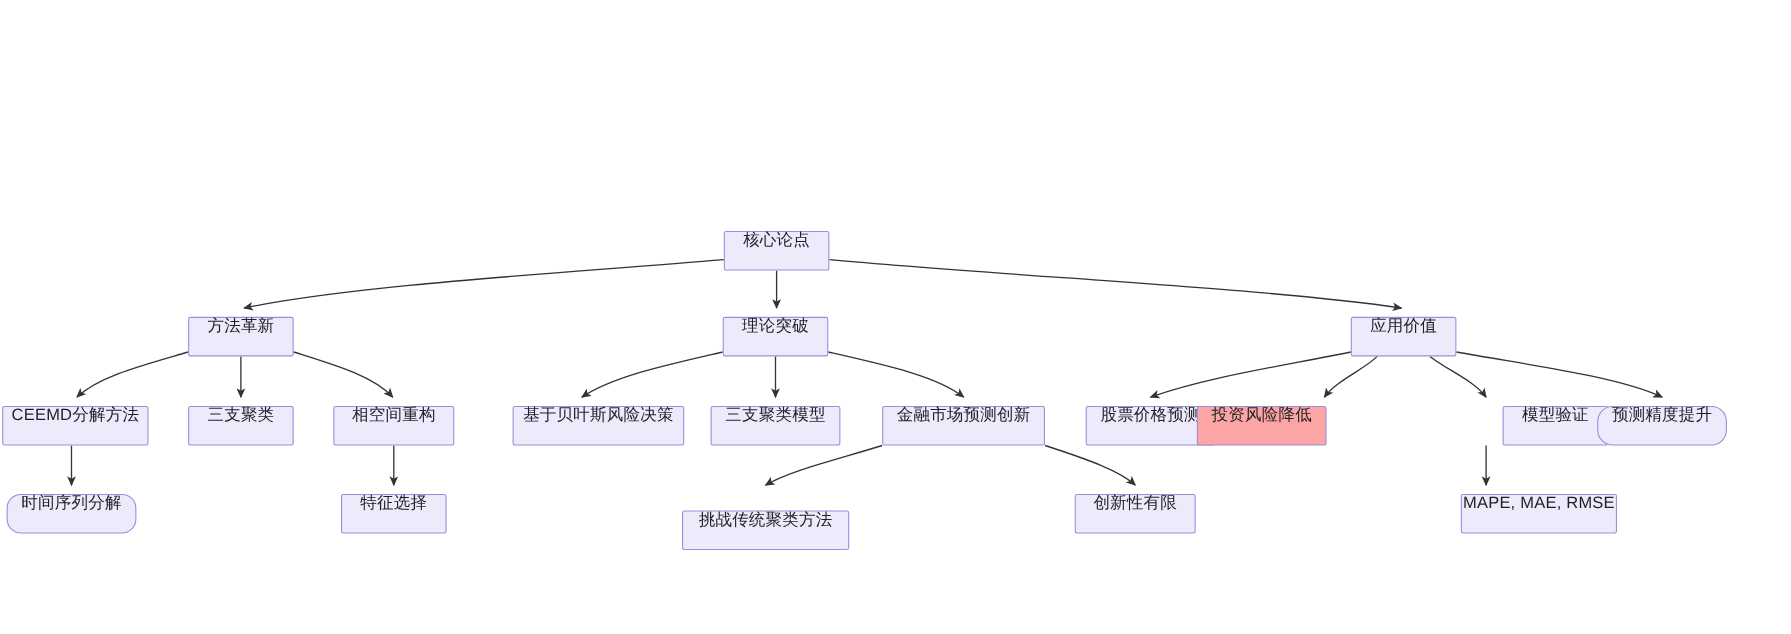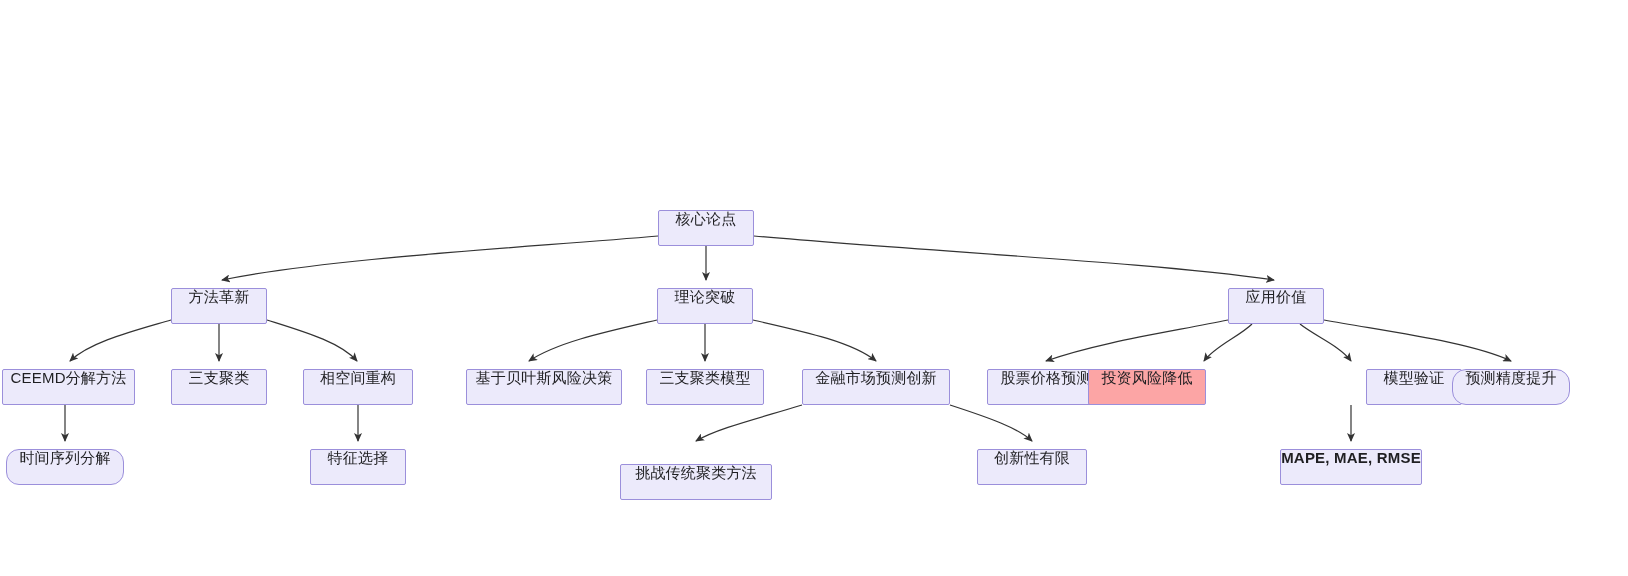--- a/index.html
+++ b/index.html
@@ -129,18 +129,18 @@
       </div>
       <div class="node" style="left: 310px; top: 449px; width: 96px; height: 36px; background: rgb(236, 234, 251); border-color: rgb(155, 143, 219); color: rgb(31, 31, 34);">
         <span class="node-label">特征选择</span>
       </div>
       <div class="node" style="left: 620px; top: 449px; width: 152px; height: 36px; background: rgb(236, 234, 251); border-color: rgb(155, 143, 219); color: rgb(31, 31, 34); margin-top: 15px;">
         <span class="node-label">挑战传统聚类方法</span>
       </div>
       <div class="node" style="left: 977px; top: 449px; width: 110px; height: 36px; background: rgb(236, 234, 251); border-color: rgb(155, 143, 219); color: rgb(31, 31, 34);">
         <span class="node-label">创新性有限</span>
       </div>
-      <div class="node" style="left: 1280px; top: 449px; width: 142px; height: 36px; background: rgb(236, 234, 251); border-color: rgb(155, 143, 219); color: rgb(31, 31, 34); font-weight: bold;">
+      <div class="node" style="left: 1328px; top: 449px; width: 142px; height: 36px; background: rgb(236, 234, 251); border-color: rgb(155, 143, 219); color: rgb(31, 31, 34);">
         <span class="node-label">MAPE, MAE, RMSE</span>
       </div>
     </div>
 
 </div>
 
 </body></html>

